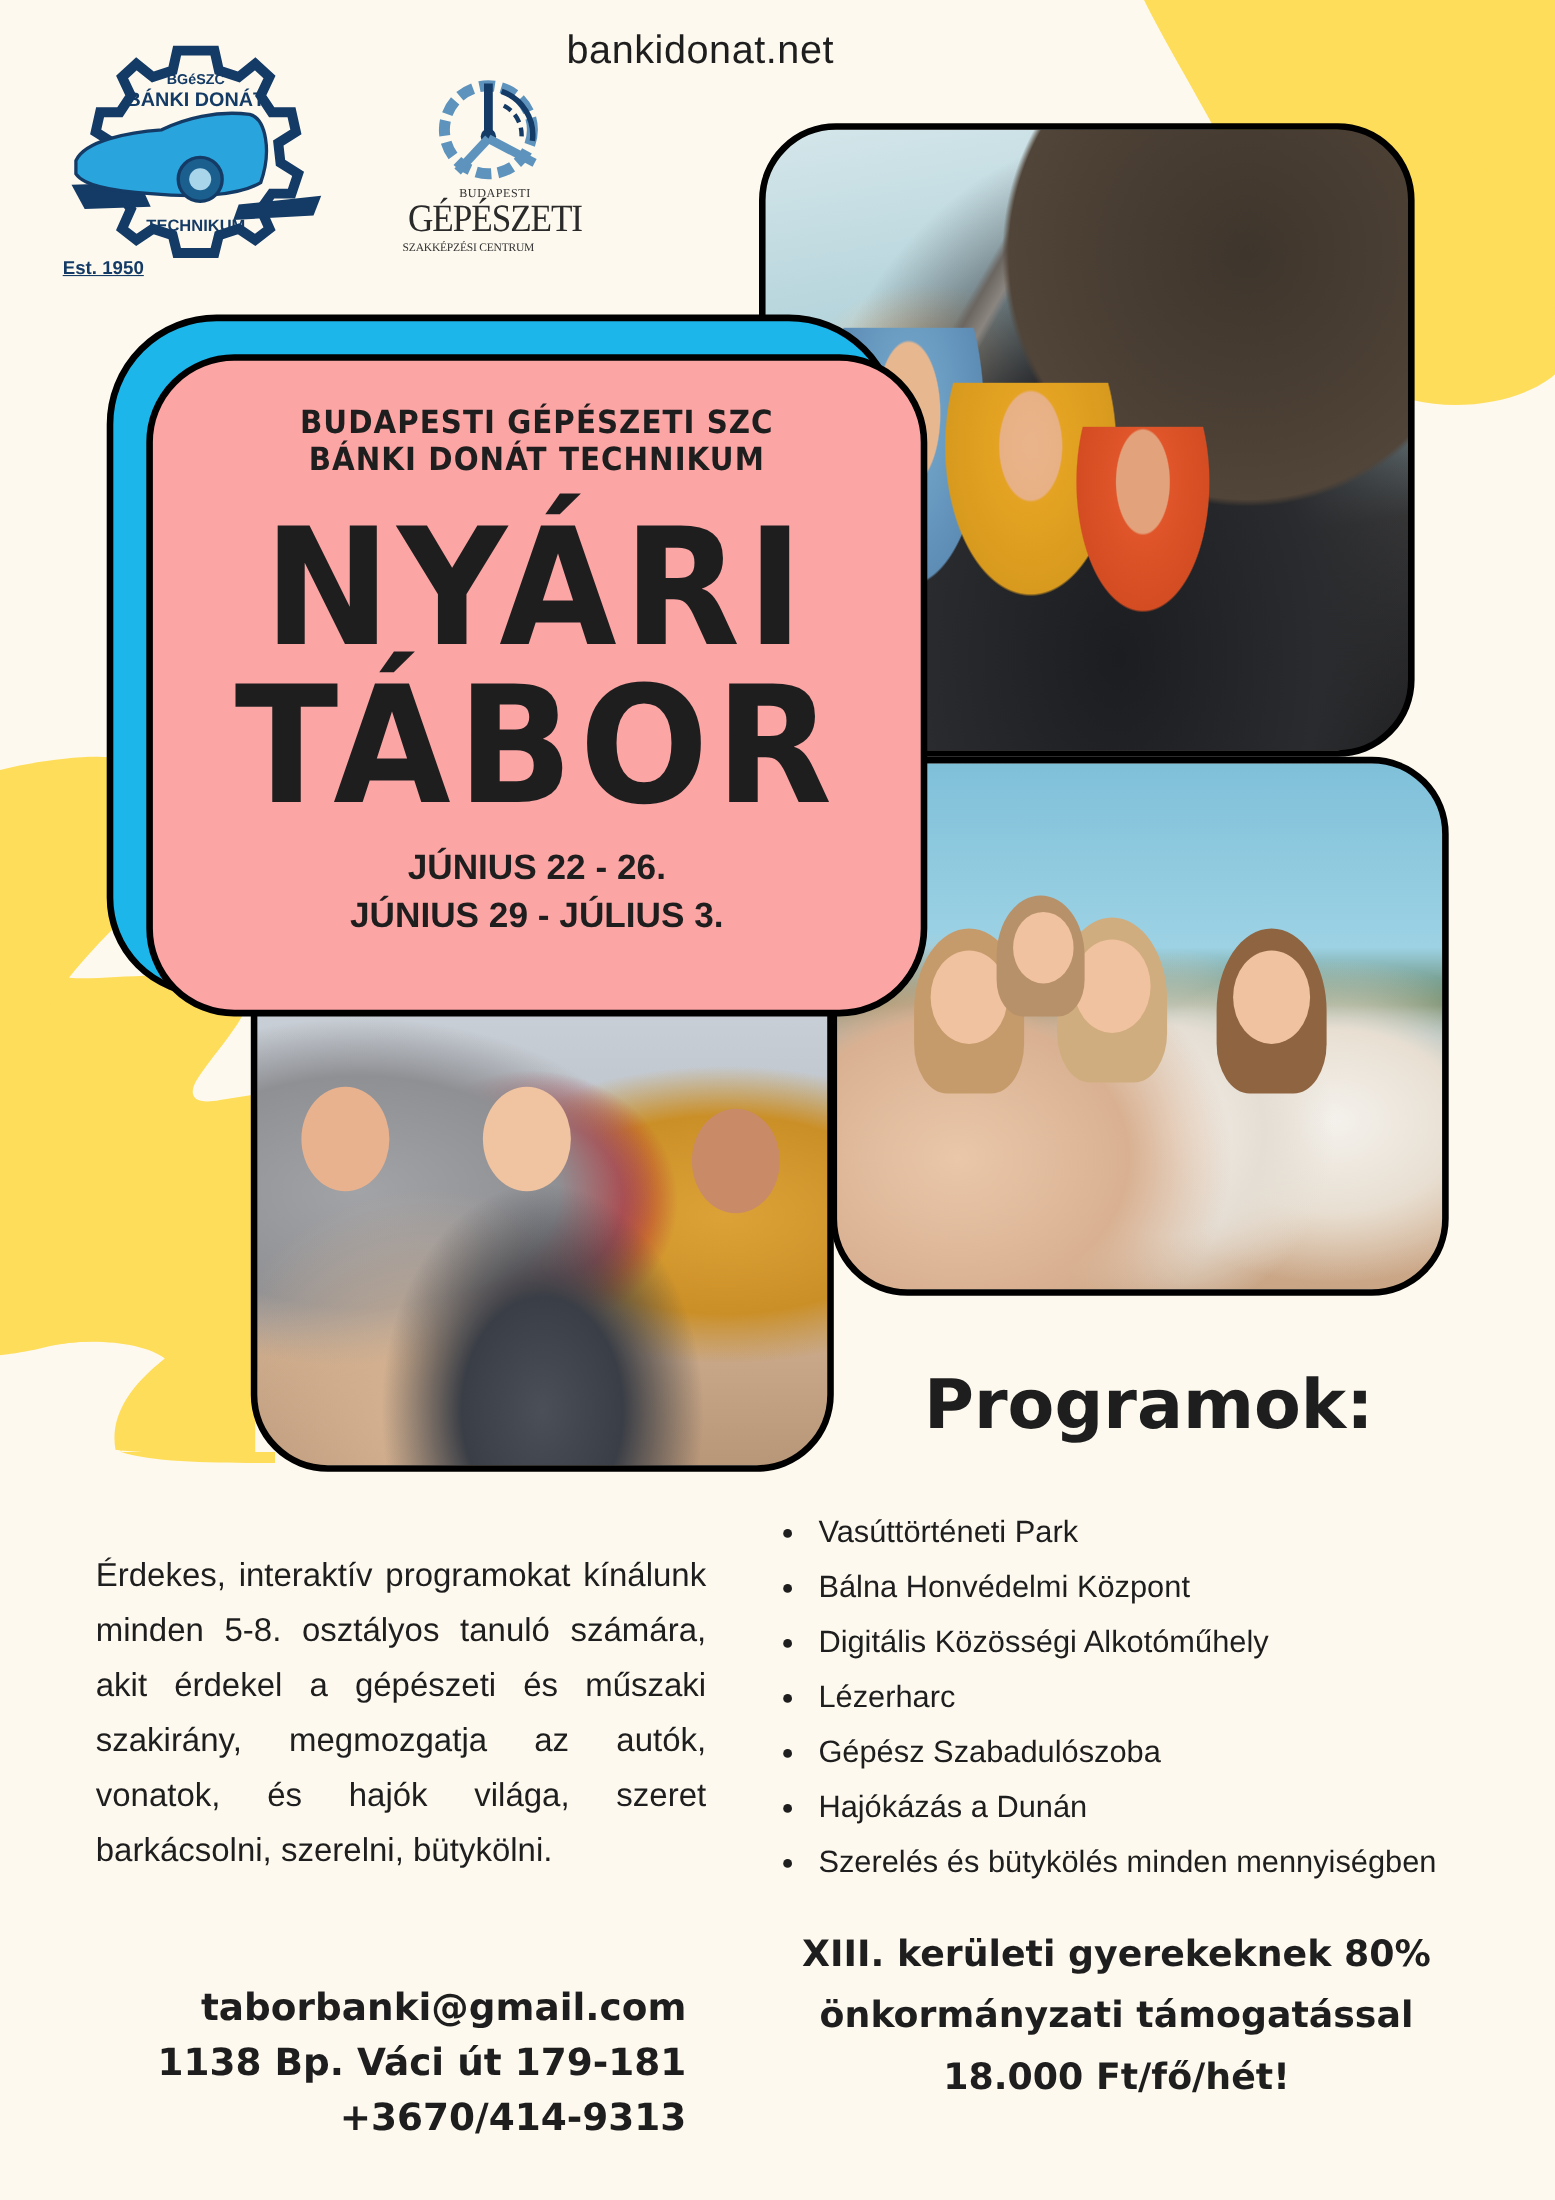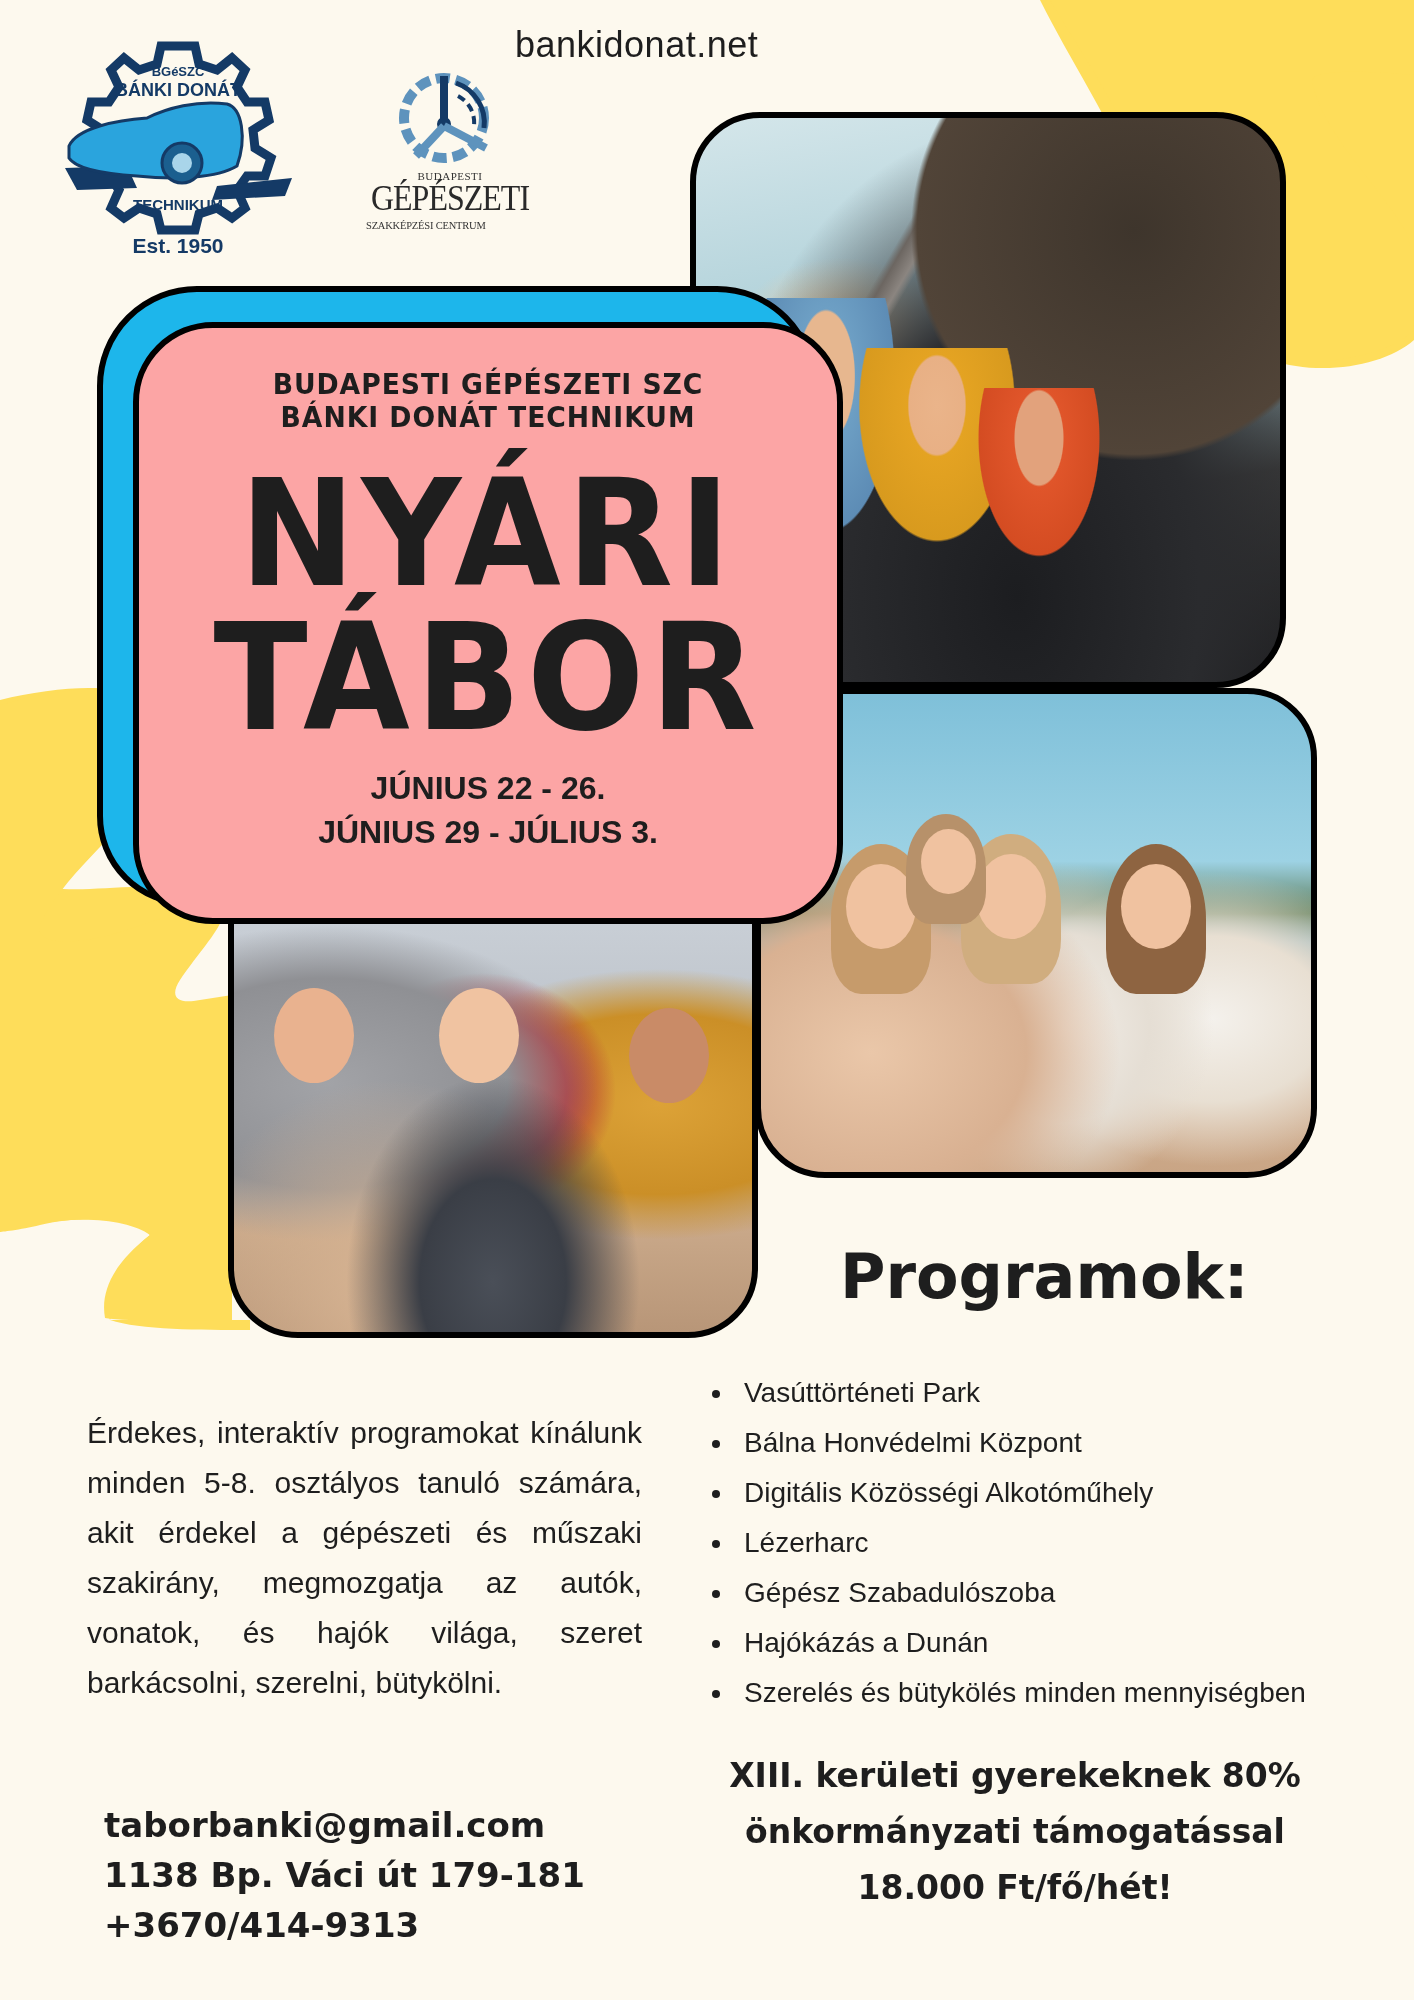--- a/index.html
+++ b/index.html
@@ -3,21 +3,21 @@
 <meta charset="utf-8">
 <style>
   html, body { margin:0; padding:0; }
   body { width:1414px; height:2000px; background:#fdf9ee; position:relative; overflow:hidden;
          font-family:"DejaVu Sans", sans-serif; color:#1e1e1e; }
   .abs { position:absolute; }
   .blob { position:absolute; }
   
   .site-url { left:515px; top:24px; font-size:36px; font-family:"Liberation Sans", sans-serif; letter-spacing:0.5px; }
   .logo1 { left:57px; top:38px; width:242px; height:218px; }
-  .logo1-est { position:absolute; left:0; width:242px; top:196px; text-align:center; font-family:"Liberation Sans",sans-serif; font-weight:bold; font-size:21px; color:#143a66; }
+  .logo1-est { position:absolute; left:0; width:242px; top:196px; font-family:"Liberation Sans",sans-serif; font-weight:bold; font-size:17px; color:#143a66;text-decoration:underline; }
   .logo2 { left:366px; top:68px; width:168px; height:170px; }
   .logo2 .l2-top { position:absolute; left:0; width:168px; top:102px; text-align:center; font-family:"Liberation Serif",serif; font-size:11px; color:#333; letter-spacing:0.5px; }
   .logo2 .l2-mid { position:absolute; left:0; width:168px; top:112px; text-align:center; font-family:"Liberation Serif",serif; font-size:32px; color:#2a2a2a; letter-spacing:-1px; transform:scaleY(1.1); }
   .logo2 .l2-bot { position:absolute; left:0; width:168px; top:152px; text-align:left; font-family:"Liberation Serif",serif; font-size:10.5px; color:#333; letter-spacing:-0.2px; }
 
   
   .photo { position:absolute; border:6px solid #000; overflow:hidden; box-sizing:border-box; }
   .photo-car { left:690px; top:112px; width:596px; height:576px; border-radius:70px; 
     background:
       radial-gradient(ellipse at 75% 20%, #3e352c 0%, #514438 35%, transparent 36%),
@@ -54,21 +54,21 @@
   .card .org1, .card .org2 { font-family:"DejaVu Sans", sans-serif; font-weight:bold; font-size:29px; line-height:33px; letter-spacing:1px; transform:scaleX(0.92); }
   .card .org1 { margin-top:40px; }
   .card .title1, .card .title2 { font-family:"DejaVu Sans", sans-serif; font-weight:bold; font-size:138px; line-height:146px; letter-spacing:6px; transform:scaleY(1.07); }
   .card .title1 { margin-top:28px; }
   .card .title2 { margin-top:-2px; }
   .card .date1, .card .date2 { font-family:"Liberation Sans", sans-serif; font-weight:bold; font-size:32px; line-height:44px; }
   .card .date1 { margin-top:14px; }
 
   
   .intro { position:absolute; left:87px; top:1408px; width:555px; font-family:"Liberation Sans", sans-serif; font-size:30px; line-height:50px; text-align:justify; text-align-last:left; }
-  .contact { position:absolute; left:104px; top:1800px; width:520px; text-align:left; font-family:"DejaVu Sans", sans-serif; font-weight:bold; font-size:34px; line-height:50px; }
+  .contact { position:absolute; left:104px; top:1800px; width:520px; text-align:right; font-family:"DejaVu Sans", sans-serif; font-weight:bold; font-size:34px; line-height:50px; }
 
   .programs-title { position:absolute; left:840px; top:1240px; font-family:"DejaVu Sans", sans-serif; font-weight:bold; font-size:62px; }
   .programs-list { position:absolute; left:712px; top:1368px; margin:0; padding:0; list-style:none; }
   .programs-list li { font-family:"Liberation Sans", sans-serif; font-size:28px; line-height:50px; white-space:nowrap; position:relative; padding-left:32px; }
   .programs-list li .bullet { position:absolute; left:0; top:22px; width:8px; height:8px; border-radius:50%; background:#1e1e1e; }
 
   .price { position:absolute; left:700px; top:1748px; width:630px; text-align:center; }
   .price .p-full { font-family:"Liberation Sans", sans-serif; font-size:35px; line-height:54px; }
   .price .p-bold { font-family:"DejaVu Sans", sans-serif; font-weight:bold; font-size:33px; line-height:56px; }
 </style>

